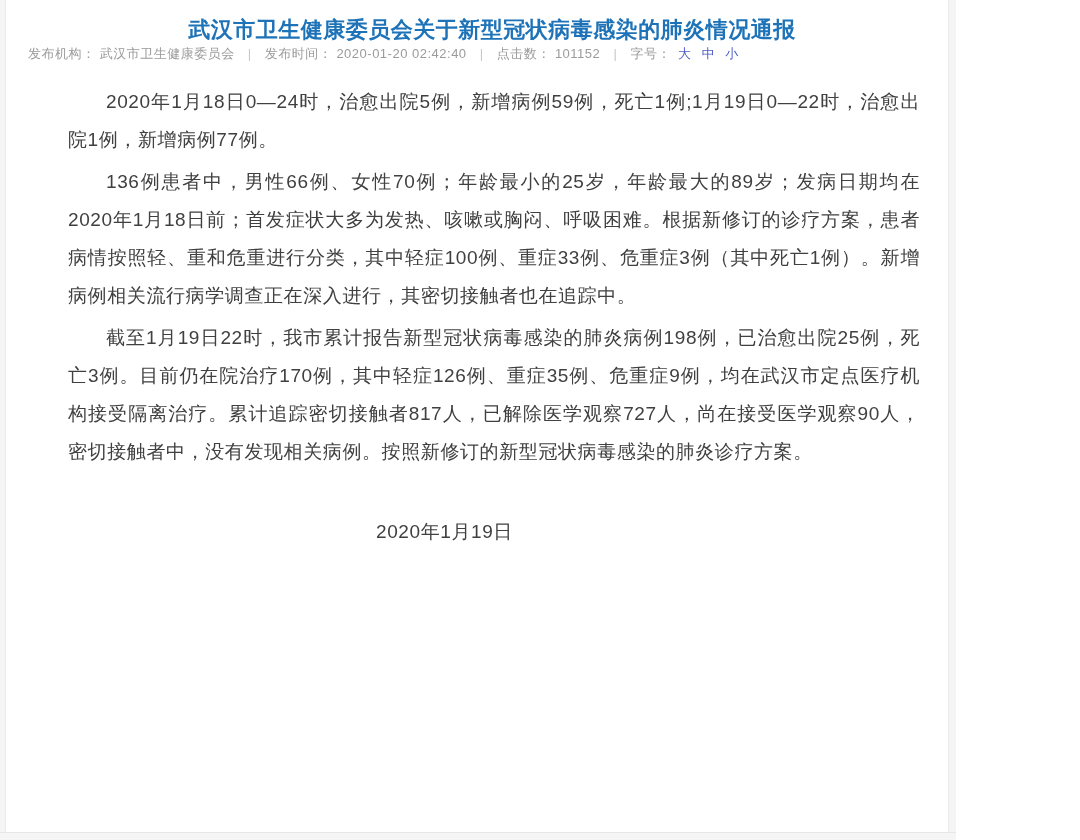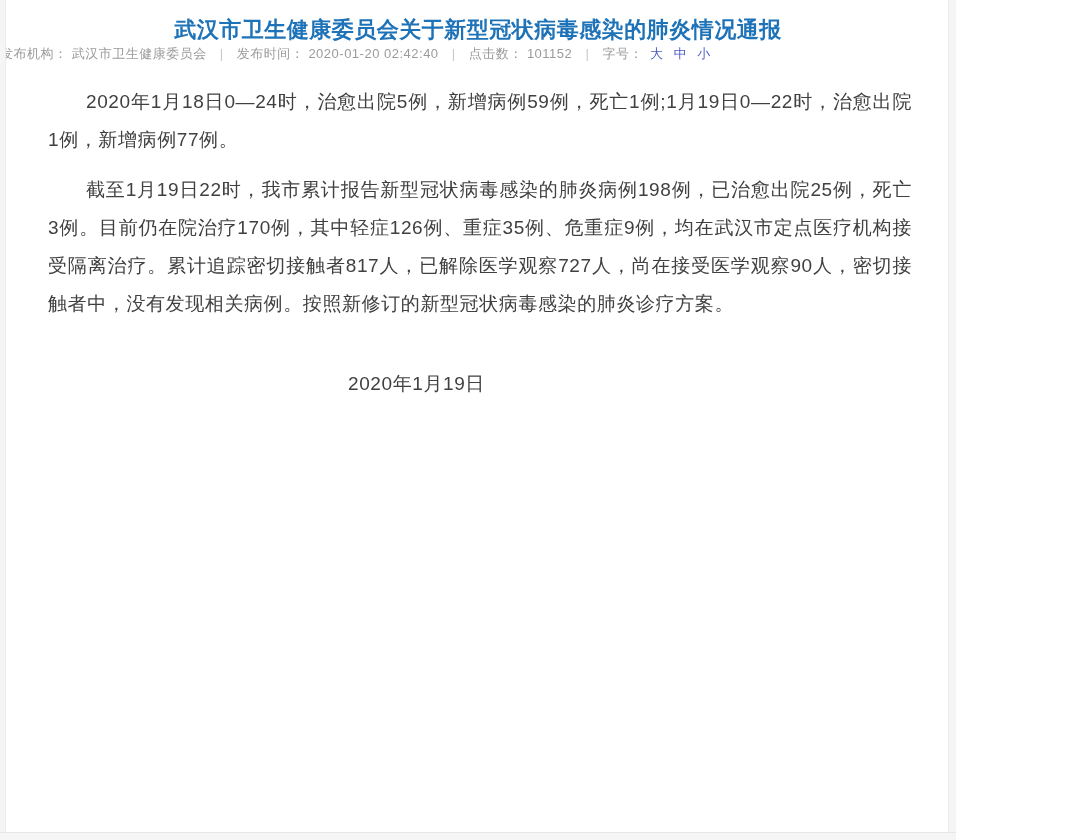--- a/index.html
+++ b/index.html
@@ -8,20 +8,21 @@
     background: #ffffff;
     font-family: "Liberation Sans", "DejaVu Sans", sans-serif;
   }
   .page {
     position: relative;
     width: 956px;
     height: 840px;
     background: #ffffff;
     overflow: hidden;
     box-sizing: border-box;
+    padding-left: 28px;
   }
   
   .edge {
     position: absolute;
     background: #f5f5f5;
     z-index: 5;
   }
   .edge-left   { left: 0; top: 0; width: 5px; height: 840px; border-right: 1px solid #ebebeb; }
   .edge-right  { right: 0; top: 0; width: 7px; height: 840px; border-left: 1px solid #ebebeb; }
   .edge-bottom { left: 0; bottom: 0; width: 1080px; height: 7px; border-top: 1px solid #e6e6e6; }
@@ -58,21 +59,21 @@
 
   article {
     margin: 20px 32px 0 36px;
     font-size: 19px;
     line-height: 38px;
     color: #404040;
     letter-spacing: 0.6px;
     text-align: justify;
   }
   article p {
-    margin: 12px;
+    margin: 4px;
     text-indent: 2em;
   }
   p.pub-date {
     text-indent: 0;
     margin: 42px 0 0 312px;
     text-align: left;
   }
 </style>
 </head>
 <body>
@@ -106,17 +107,18 @@
         <span class="label">字号：</span>
         <a href="#">大</a>
         <a href="#">中</a>
         <a href="#">小</a>
       </span>
     </div>
   </header>
 
   <article>
     <p>2020年1月18日0—24时，治愈出院5例，新增病例59例，死亡1例;1月19日0—22时，治愈出院1例，新增病例77例。</p>
+    <p>136例患者中，男性66例、女性70例；年龄最小的25岁，年龄最大的89岁；发病日期均在2020年1月18日前；首发症状大多为发热、咳嗽或胸闷、呼吸困难。根据新修订的诊疗方案，患者病情按照轻、重和危重进行分类，其中轻症100例、重症33例、危重症3例（其中死亡1例）。新增病例相关流行病学调查正在深入进行，其密切接触者也在追踪中。</p>
     <p>截至1月19日22时，我市累计报告新型冠状病毒感染的肺炎病例198例，已治愈出院25例，死亡3例。目前仍在院治疗170例，其中轻症126例、重症35例、危重症9例，均在武汉市定点医疗机构接受隔离治疗。累计追踪密切接触者817人，已解除医学观察727人，尚在接受医学观察90人，密切接触者中，没有发现相关病例。按照新修订的新型冠状病毒感染的肺炎诊疗方案。</p>
     <p class="pub-date">2020年1月19日</p>
   </article>
 
 </div>
 
 </body></html>

